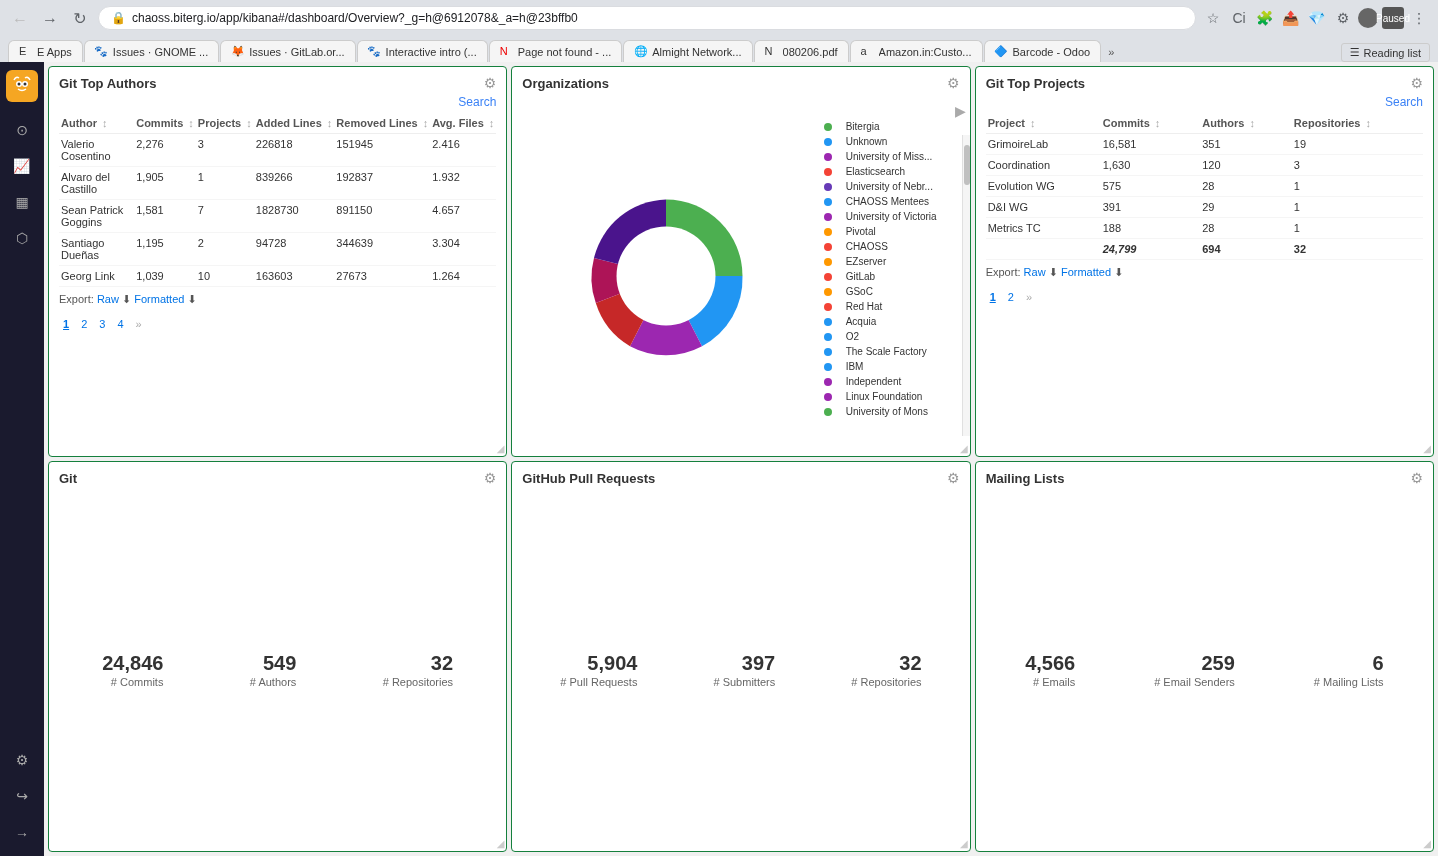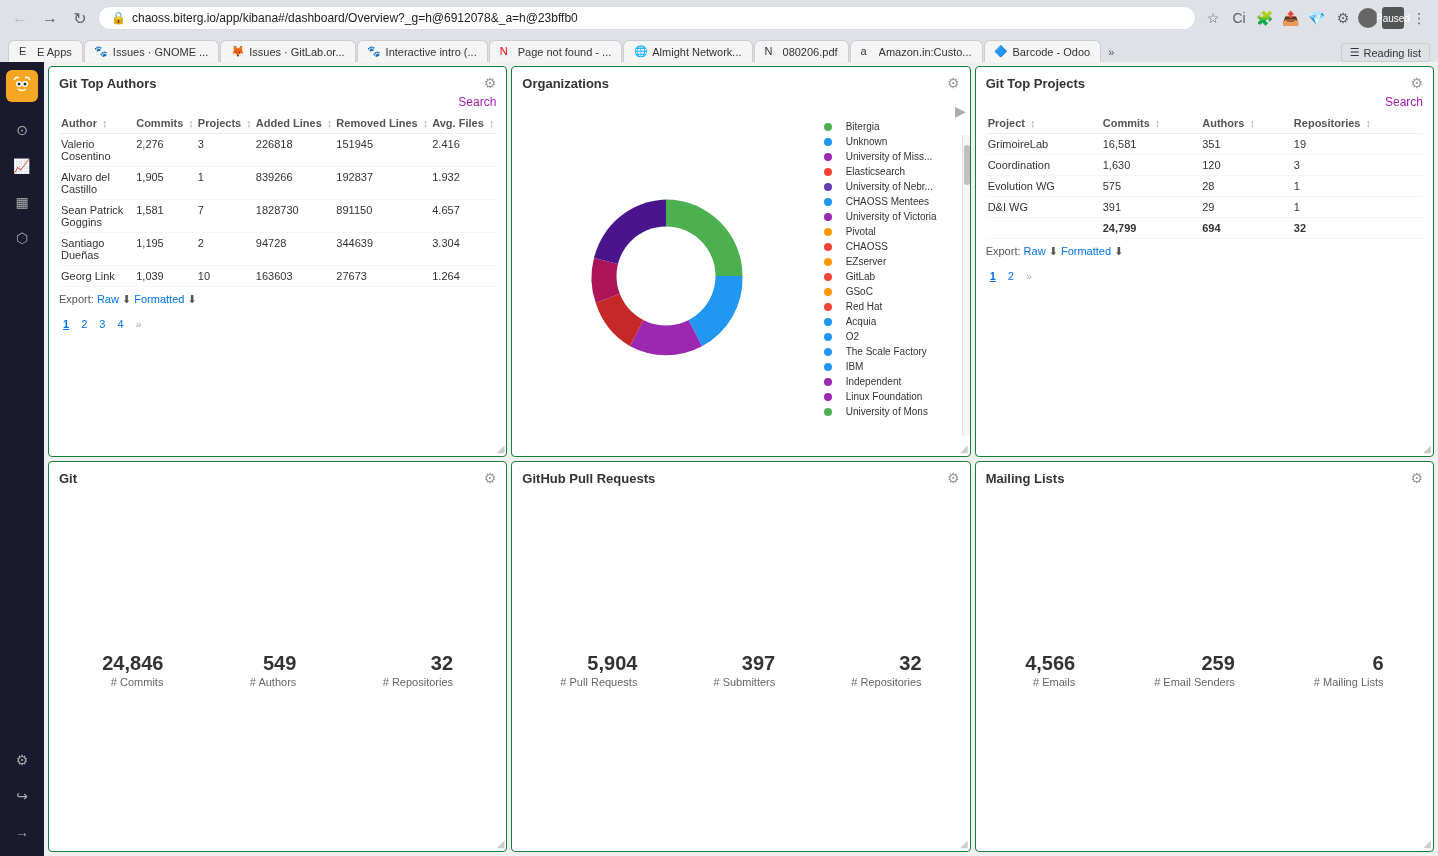--- a/index.html
+++ b/index.html
@@ -39,21 +39,21 @@
 
     
     .panel { background: white; border: 1px solid #15803d; border-radius: 4px; display: flex; flex-direction: column; overflow: hidden; position: relative; }
     .panel-header { display: flex; align-items: center; justify-content: space-between; padding: 8px 10px 4px; }
     .panel-title { font-size: 13px; font-weight: 600; color: #333; }
     .panel-gear { color: #999; cursor: pointer; font-size: 14px; }
     .panel-content { flex: 1; overflow: hidden; padding: 0 10px; }
     .panel-resize { position: absolute; bottom: 2px; right: 2px; color: #ccc; font-size: 10px; }
 
     
-    .search-link { color: #a21caf; text-decoration: none; font-size: 12px; float: right; margin-bottom: 4px; }
+    .search-link { color: #3b82f6; text-decoration: none; font-size: 12px; float: right; margin-bottom: 4px; }
     table { width: 100%; border-collapse: collapse; font-size: 11px; }
     th { text-align: left; color: #555; font-weight: 600; padding: 4px 2px; border-bottom: 1px solid #eee; white-space: nowrap; }
     th .sort-arrow { color: #aaa; margin-left: 2px; }
     td { padding: 4px 2px; border-bottom: 1px solid #f5f5f5; vertical-align: top; }
     .export-row { padding: 6px 0; font-size: 11px; color: #555; }
     .export-link { color: #0073e6; text-decoration: none; }
     .pagination { display: flex; align-items: center; gap: 4px; padding: 4px 0; font-size: 11px; }
     .page-btn { color: #0073e6; cursor: pointer; text-decoration: none; padding: 2px 4px; }
     .page-btn.active { color: #0073e6; font-weight: bold; text-decoration: underline; }
     .page-btn.arrow { color: #aaa; }
@@ -407,25 +407,31 @@
     <td>575</td>
     <td>28</td>
     <td>1</td>
               </tr>
               <tr>
                 <td>D&amp;I WG</td>
     <td>391</td>
     <td>29</td>
     <td>1</td>
               </tr>
+              <tr>
+                <td>Metrics TC</td>
+    <td>188</td>
+    <td>28</td>
+    <td>1</td>
+              </tr>
             </tbody>
           <tfoot>
             <tr>
               <td></td>
-              <td style="font-weight:bold;">24,799</td>
+              <td style="font-weight:bold;font-style:italic;">24,799</td>
               <td style="font-weight:bold;">694</td>
               <td style="font-weight:bold;">32</td>
             </tr>
           </tfoot>
         </table>
         <div class="export-row">
           <span>Export:</span>
           <a class="export-link">Raw</a> ⬇
           <a class="export-link">Formatted</a> ⬇
         </div>

